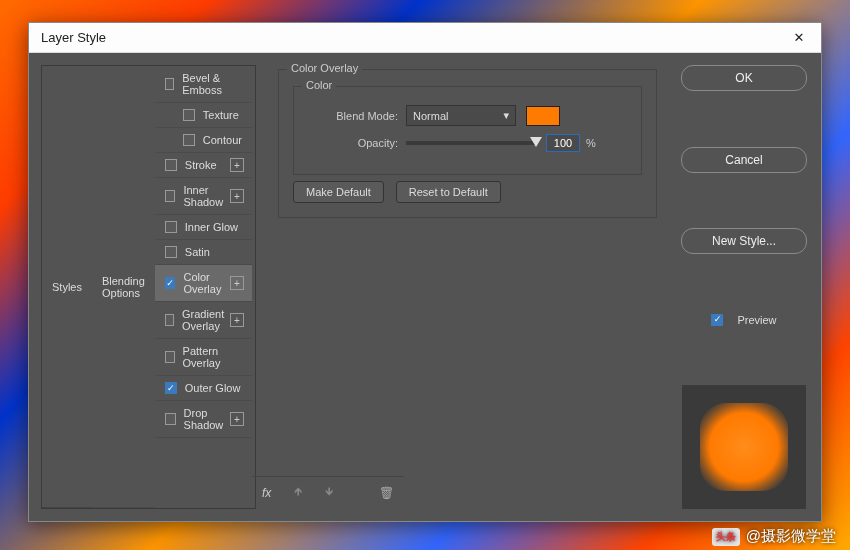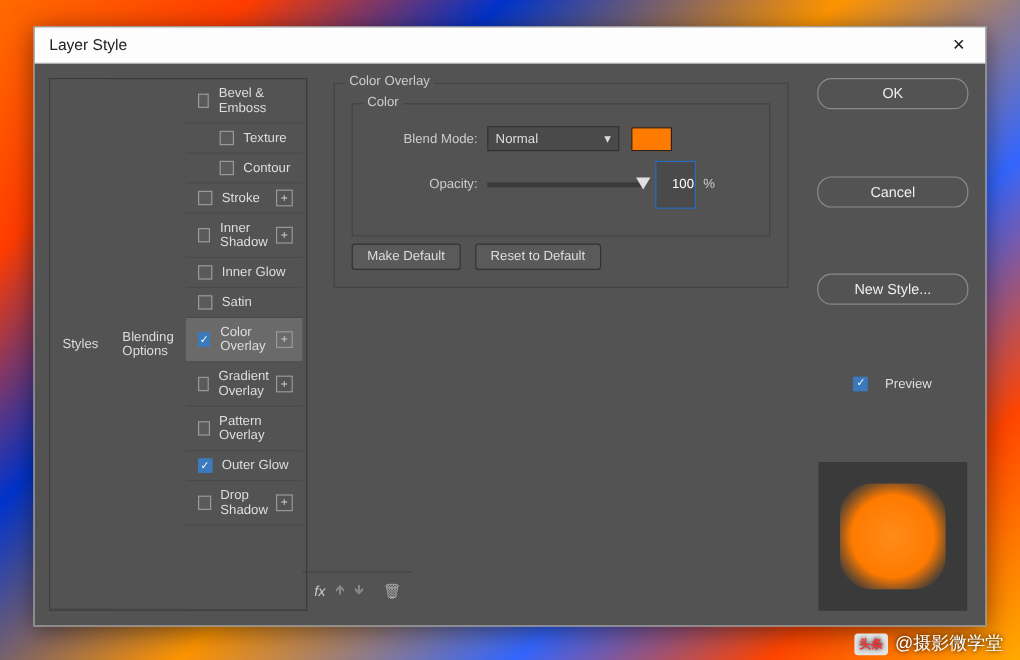--- a/index.html
+++ b/index.html
@@ -12,36 +12,36 @@
 
 .stylelist { width: 215px; background: #535353; border: 1px solid #3a3a3a; display: flex; flex-direction: row; }
 .stylelist .header { padding: 7px 10px; background: #535353; border-bottom: 1px solid #444; }
 .row { display: flex; align-items: center; padding: 6px 10px; border-bottom: 1px solid #4a4a4a; position: relative; }
 .row.indent { padding-left: 28px; }
 .row.sel { background: #6a6a6a; }
 .cb { width: 12px; height: 12px; border: 1px solid #999; margin-right: 8px; display: inline-flex; align-items: center; justify-content: center; background: #5a5a5a; }
 .cb.checked { background: #3a7abd; border-color: #3a7abd; }
 .cb.checked::after { content: "✓"; color: #fff; font-size: 9px; line-height: 1; }
 .plus { position: absolute; right: 8px; width: 14px; height: 14px; border: 1px solid #999; display: flex; align-items: center; justify-content: center; font-size: 10px; color: #ccc; }
-.listfoot { margin-top: auto; display: flex; align-items: center; padding: 6px 10px; gap: 8px; border-top: 1px solid #444; }
+.listfoot { margin-top: auto; display: flex; align-items: center; padding: 6px 10px; gap: 23px; border-top: 1px solid #444; }
 .listfoot .spacer { flex: 1; }
 .fxicon { font-style: italic; font-size: 12px; color: #ccc; }
 .arrow { font-size: 11px; color: #888; }
 .trash { font-size: 12px; color: #aaa; }
 
 .center { flex: 1; padding: 4px 10px; }
 .group { border: 1px solid #444; padding: 10px 14px 14px; margin-bottom: 10px; position: relative; }
 .group > .legend { position: absolute; top: -8px; left: 8px; background: #535353; padding: 0 4px; font-size: 11px; color: #ccc; }
 .formrow { display: flex; align-items: center; margin: 8px 0; }
 .formrow label { width: 90px; text-align: right; margin-right: 8px; color: #ccc; }
 .select { background: #4a4a4a; border: 1px solid #333; color: #ddd; padding: 3px 6px; width: 110px; display: flex; justify-content: space-between; align-items: center; }
 .swatch { width: 34px; height: 20px; background: #ff7a00; border: 1px solid #222; margin-left: 10px; }
 .slider { flex: 1; height: 4px; background: #3a3a3a; position: relative; margin-right: 10px; max-width: 130px; }
 .slider .thumb { position: absolute; right: -6px; top: -4px; width: 0; height: 0; border-left: 6px solid transparent; border-right: 6px solid transparent; border-top: 10px solid #e0e0e0; }
-.numbox { width: 34px; background: #4a4a4a; border: 1px solid #2a6bbd; color: #fff; text-align: center; padding: 13px; font-size: 11px; }
+.numbox { width: 34px; background: #4a4a4a; border: 1px solid #2a6bbd; color: #fff; text-align: center; padding: 2px; font-size: 11px; }
 .pct { margin-left: 6px; color: #ccc; }
 .btnrow { display: flex; gap: 12px; justify-content: flex-start; margin-top: 6px; }
 .btn-sm { background: #5a5a5a; border: 1px solid #333; color: #ddd; padding: 4px 12px; font-size: 11px; border-radius: 3px; cursor: pointer; }
 
 .right { width: 130px; display: flex; flex-direction: column; align-items: center; gap: 8px; justify-content: space-between; }
 .btn-pill { width: 126px; padding: 5px 0; text-align: center; background: #535353; border: 1px solid #8a8a8a; border-radius: 12px; color: #eee; font-size: 12px; cursor: pointer; }
 .prevrow { display: flex; align-items: center; gap: 6px; margin-top: 4px; }
 .preview { width: 124px; height: 124px; background: #3a3a3a; display: flex; align-items: center; justify-content: center; margin-top: 4px; }
 .blob { width: 88px; height: 88px; background: radial-gradient(circle, #ff8c1a 0%, #ff7a00 55%, rgba(255,122,0,0.4) 72%, rgba(255,122,0,0) 85%); border-radius: 26px; }
 .watermark { position: absolute; bottom: 4px; right: 14px; color: #fff; font-size: 15px; text-shadow: 0 0 4px #000; display: flex; align-items: center; gap: 6px; }

